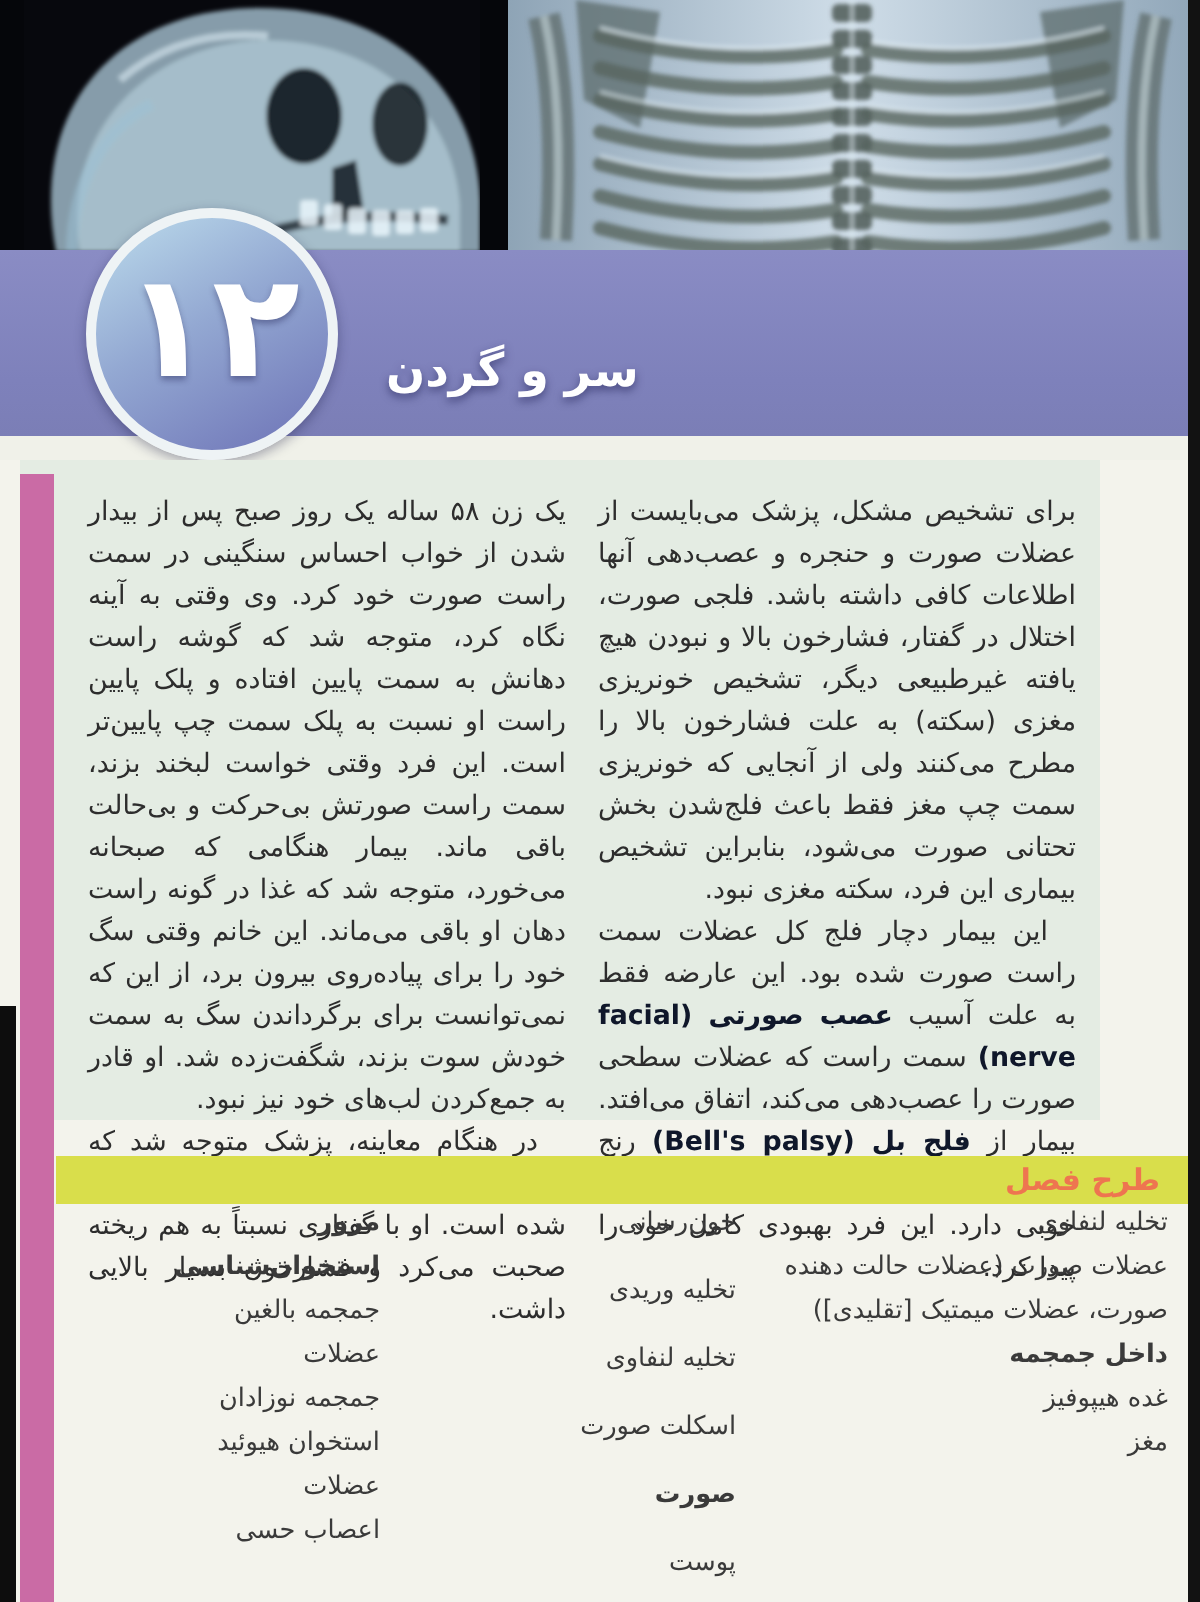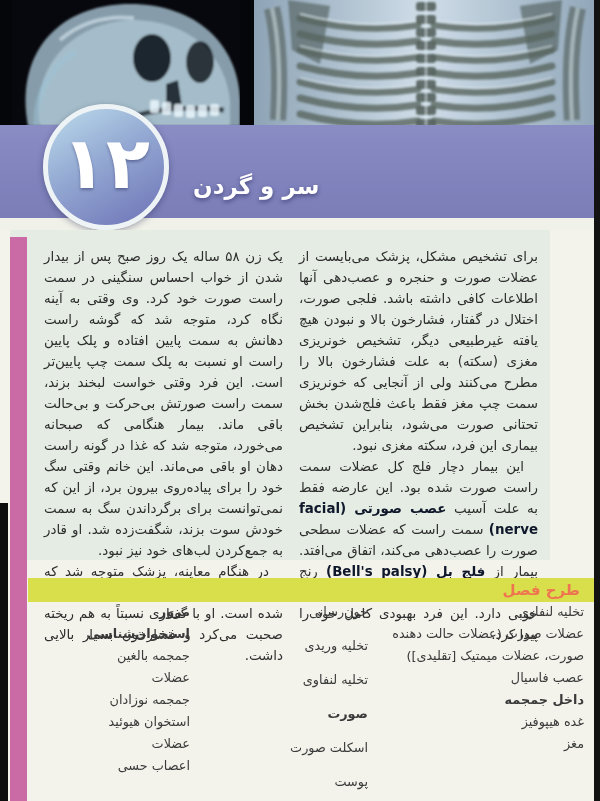--- a/index.html
+++ b/index.html
@@ -205,33 +205,32 @@
         <div class="toc-item">جمجمه نوزادان</div>
         <div class="toc-item">استخوان هیوئید</div>
         <div class="toc-item">عضلات</div>
         <div class="toc-item">اعصاب حسی</div>
       </div>
     <div class="toc-col c2">
 
     <div class="toc-item">خون‌رسانی</div>
         <div class="toc-item">تخلیه وریدی</div>
         <div class="toc-item">تخلیه لنفاوی</div>
+        <div class="toc-item">اسکلت صورت</div>
         <div class="toc-item accent">صورت</div>
-        <div class="toc-item">اسکلت صورت</div>
         <div class="toc-item">پوست</div>
         <div class="toc-item">اعصاب حسی</div>
         <div class="toc-item">خون‌رسانی</div>
         <div class="toc-item">تخلیه وریدی</div>
       </div>
     <div class="toc-col c3">
 
     <div class="toc-item">تخلیه لنفاوی</div>
         <div class="toc-item">عضلات صورت (عضلات حالت دهنده</div>
         <div class="toc-item">صورت، عضلات میمتیک [تقلیدی])</div>
-        <div class="toc-item">عصب فاسیال</div>
         <div class="toc-item accent">داخل جمجمه</div>
         <div class="toc-item">غده هیپوفیز</div>
         <div class="toc-item">مغز</div>
       </div>
   </div>
 
   <div class="edge-right"></div>
   <div class="edge-left-bottom"></div>
 
 </div>

